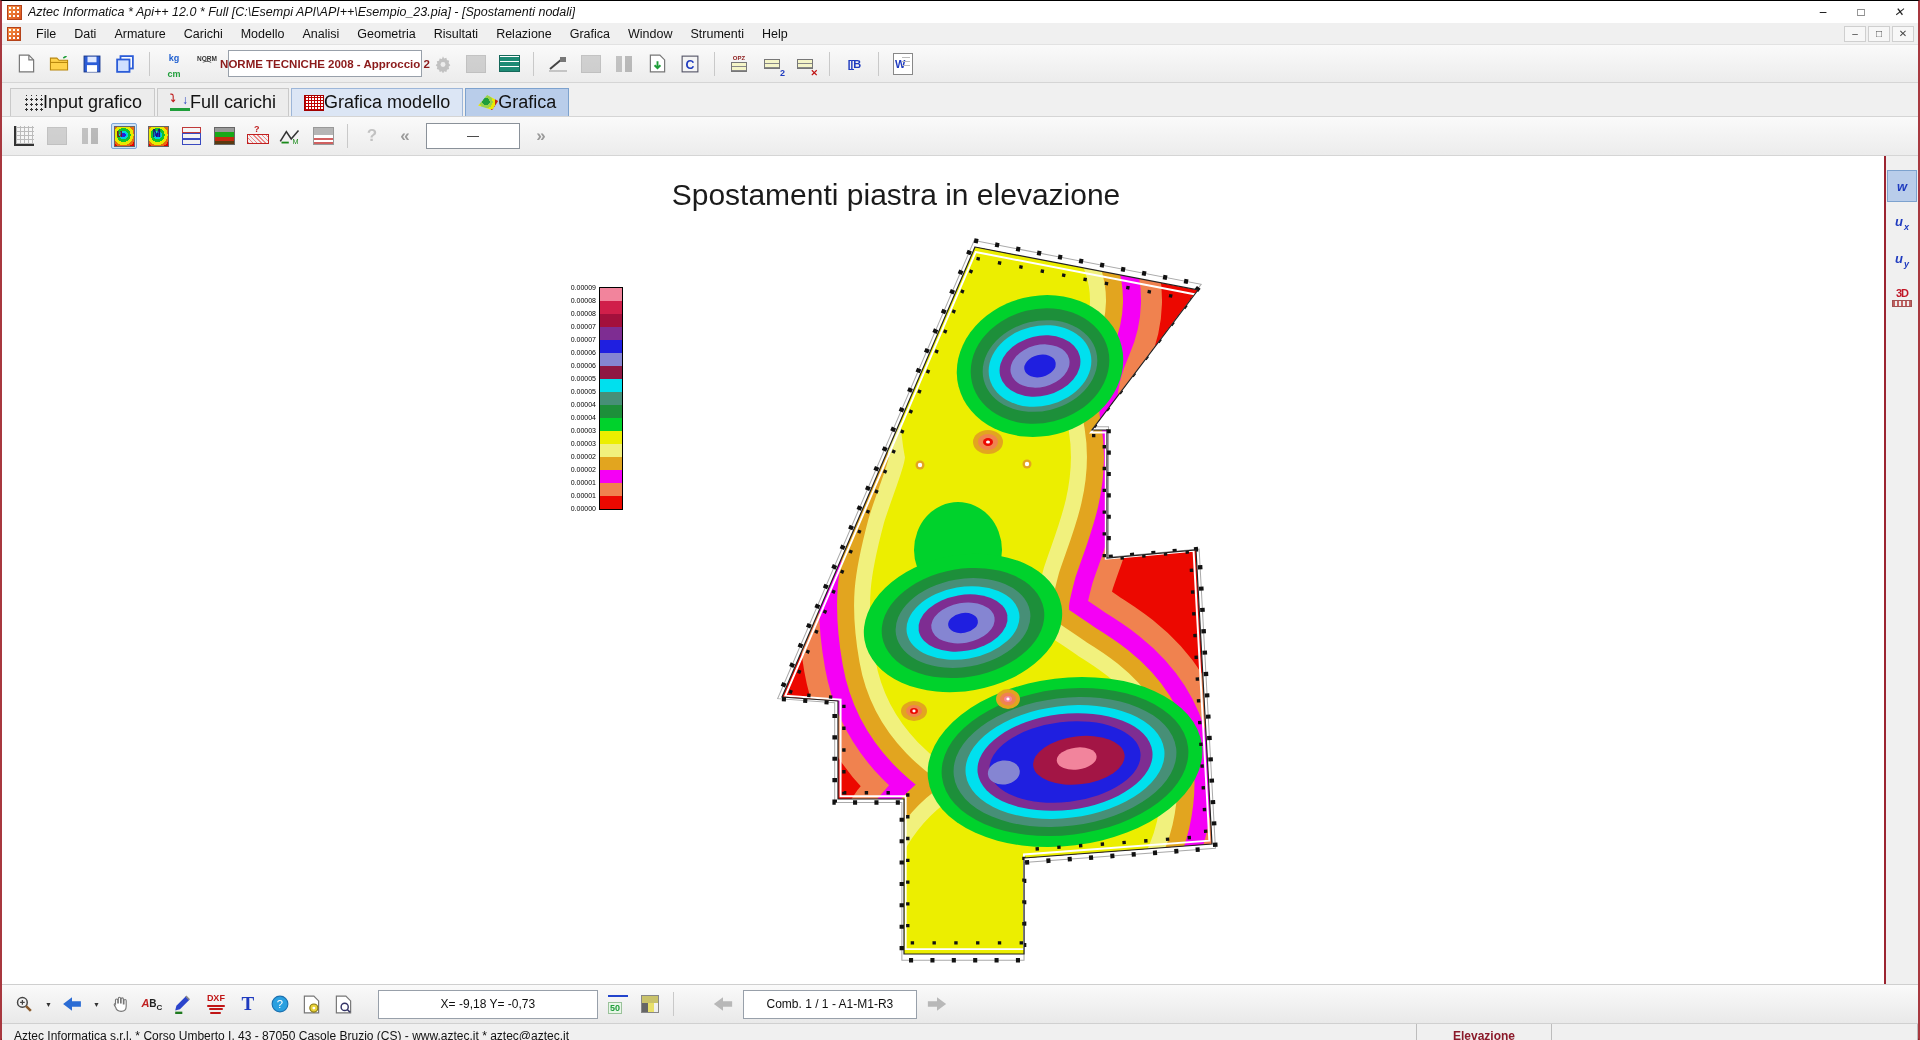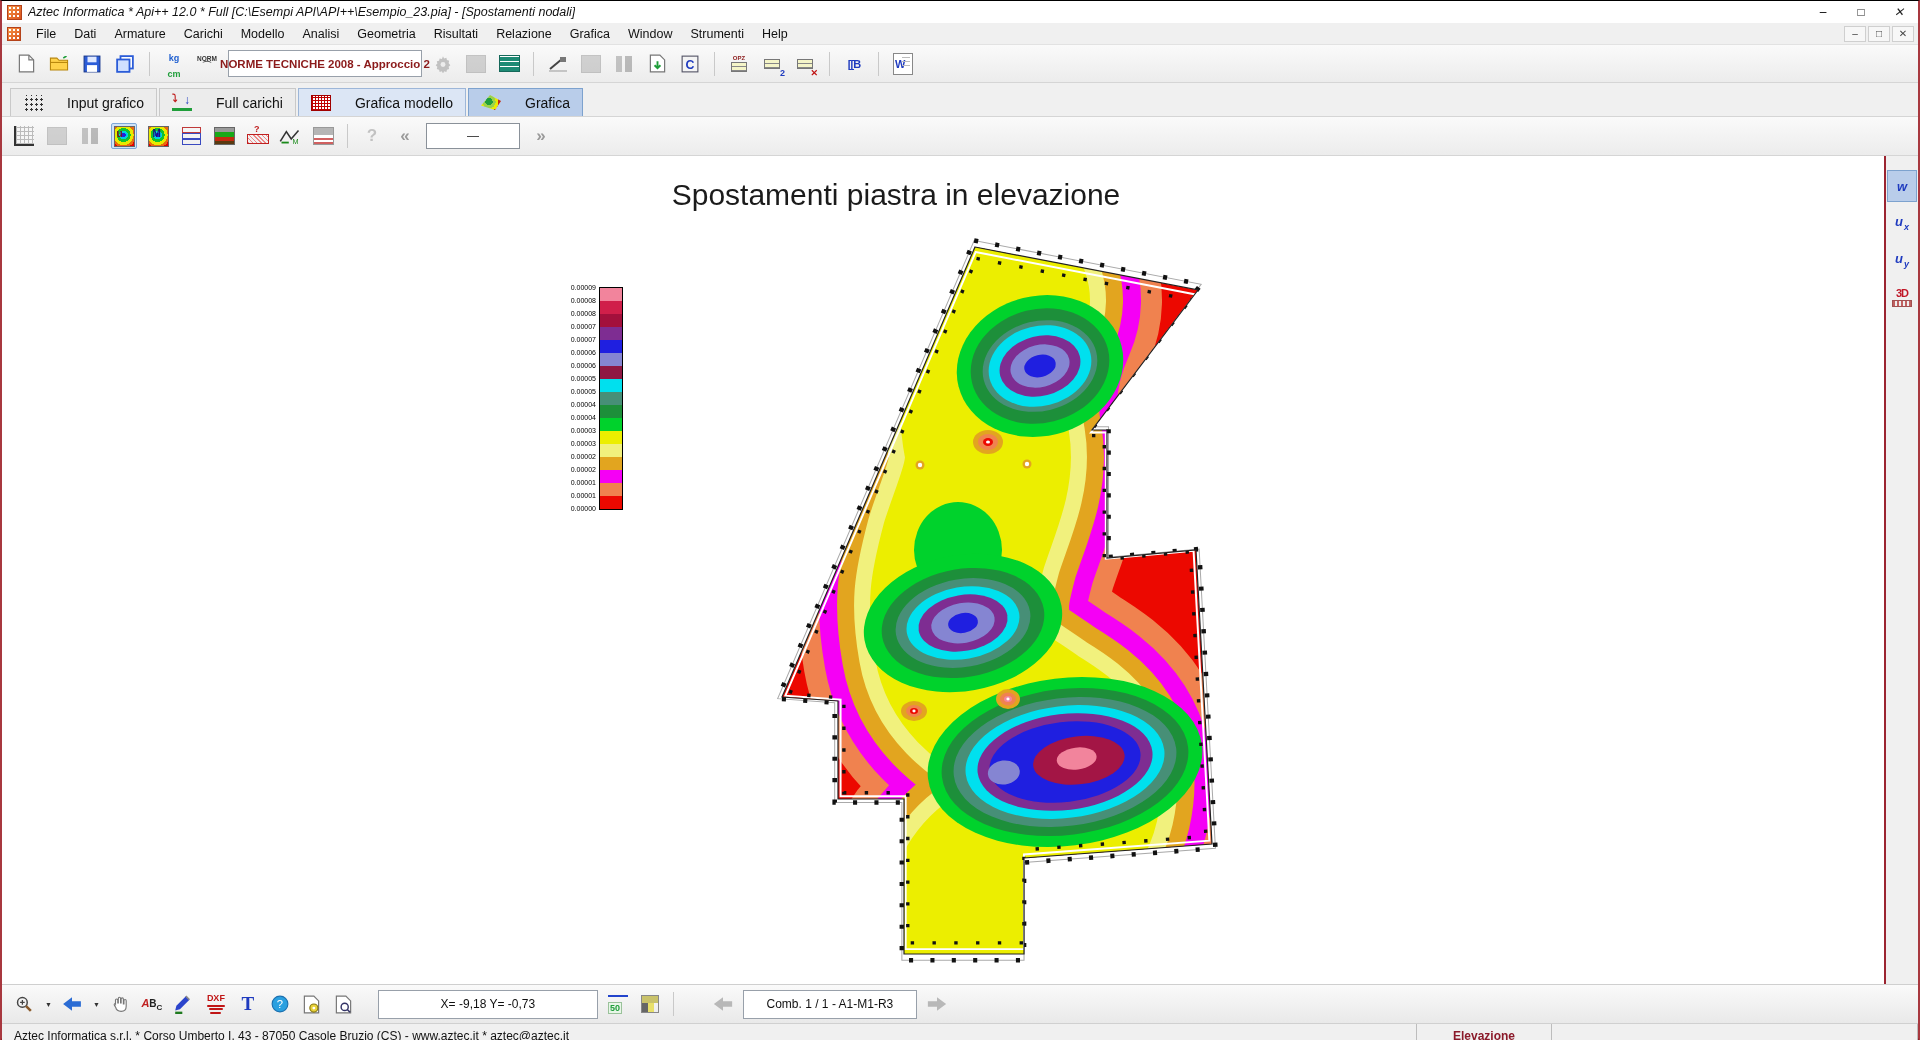--- a/index.html
+++ b/index.html
@@ -55,21 +55,21 @@
   .beamic{width:20px;height:16px;position:relative;}
   .beamic .q{position:absolute;top:-4px;left:7px;color:#c02020;font-size:9px;font-weight:bold;}
   .beamic .b{position:absolute;bottom:0;left:0;width:20px;height:8px;border:1px solid #c02020;background:repeating-linear-gradient(45deg,#e88 0 1px,transparent 1px 3px);}
   .stripesic{width:19px;height:16px;background:linear-gradient(#b5b5b5 0 45%,#fff 45% 55%,transparent 55%),repeating-linear-gradient(0deg,#d06060 0 2px,#fff 2px 4px);border:1px solid #999;}
   .qmark{color:#9a9a9a;font-size:17px;font-weight:bold;}
   .chev{color:#9a9a9a;font-size:17px;font-weight:bold;}
   .ddbox{width:92px;height:24px;background:#fff;border:1px solid #8a9199;display:flex;align-items:center;justify-content:center;font-size:12px;color:#333;}
 
   
   .tabbar{height:33px;background:#f0f0f0;display:flex;align-items:flex-end;padding-left:8px;gap:2px;border-bottom:1px solid #d5d5d5;}
-  .tab{height:27px;display:flex;align-items:center;gap:24px;padding:0 12px;font-size:14px;color:#111;background:#ececec;border:1px solid #c9c9c9;border-bottom:none;}
+  .tab{height:27px;display:flex;align-items:center;gap:0;padding:0 12px;font-size:18px;color:#111;background:#ececec;border:1px solid #c9c9c9;border-bottom:none;}
   .tab.t2{background:#dce6f5;border-color:#9db6d8;}
   .tab.selected{background:#b9cdea;border-color:#7da2ce;}
   .tab-ic{width:20px;height:16px;flex:0 0 auto;}
   .ti0{background-image:radial-gradient(#333 1px,transparent 1.3px);background-size:5px 5px;background-position:1px 2px;}
   .ti1{position:relative;}
   .ti1:before{content:"⤵";color:#c02020;font-size:11px;position:absolute;left:0;top:-3px;font-weight:bold;}
   .ti1:after{content:"↓";color:#1f3bbf;font-size:12px;position:absolute;right:2px;top:-2px;font-weight:bold;}
   .ti1 i{position:absolute;bottom:0;left:0;width:100%;height:3px;background:#1f9e3a;}
   .ti2{background:repeating-linear-gradient(0deg,#c00000 0 1px,transparent 1px 3px),repeating-linear-gradient(90deg,#c00000 0 1px,transparent 1px 3px),#fff;border:1px solid #a00000;width:18px;height:14px;}
   .ti3{background:radial-gradient(circle at 40% 45%,#1f9e3a 0 25%,#9ad24a 25% 45%,#e8ea00 45% 65%,#c22a10 65% 100%);clip-path:polygon(0 70%,45% 0,100% 40%,70% 100%);width:20px;height:15px;}

